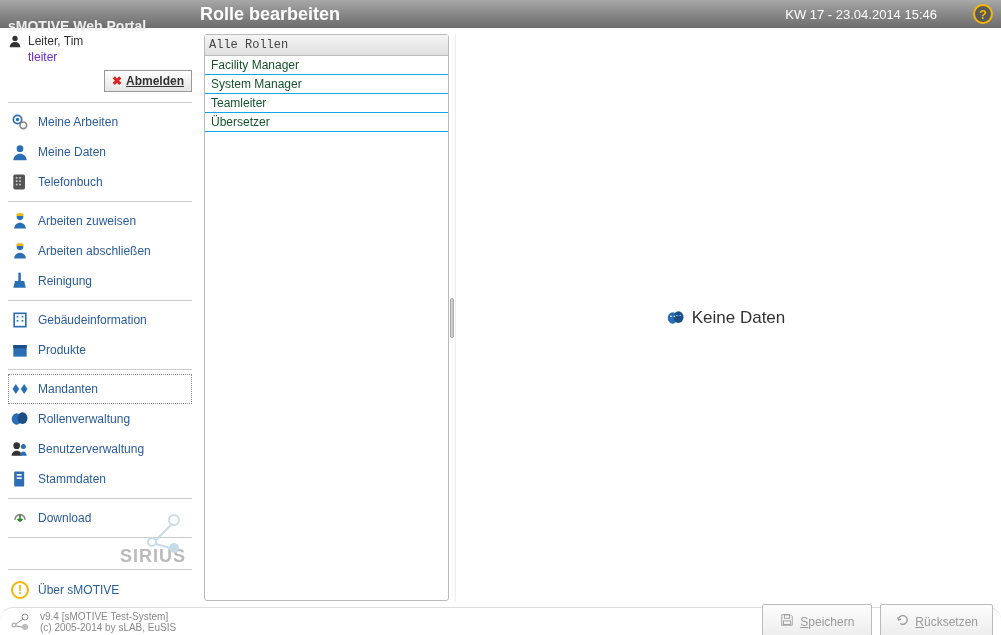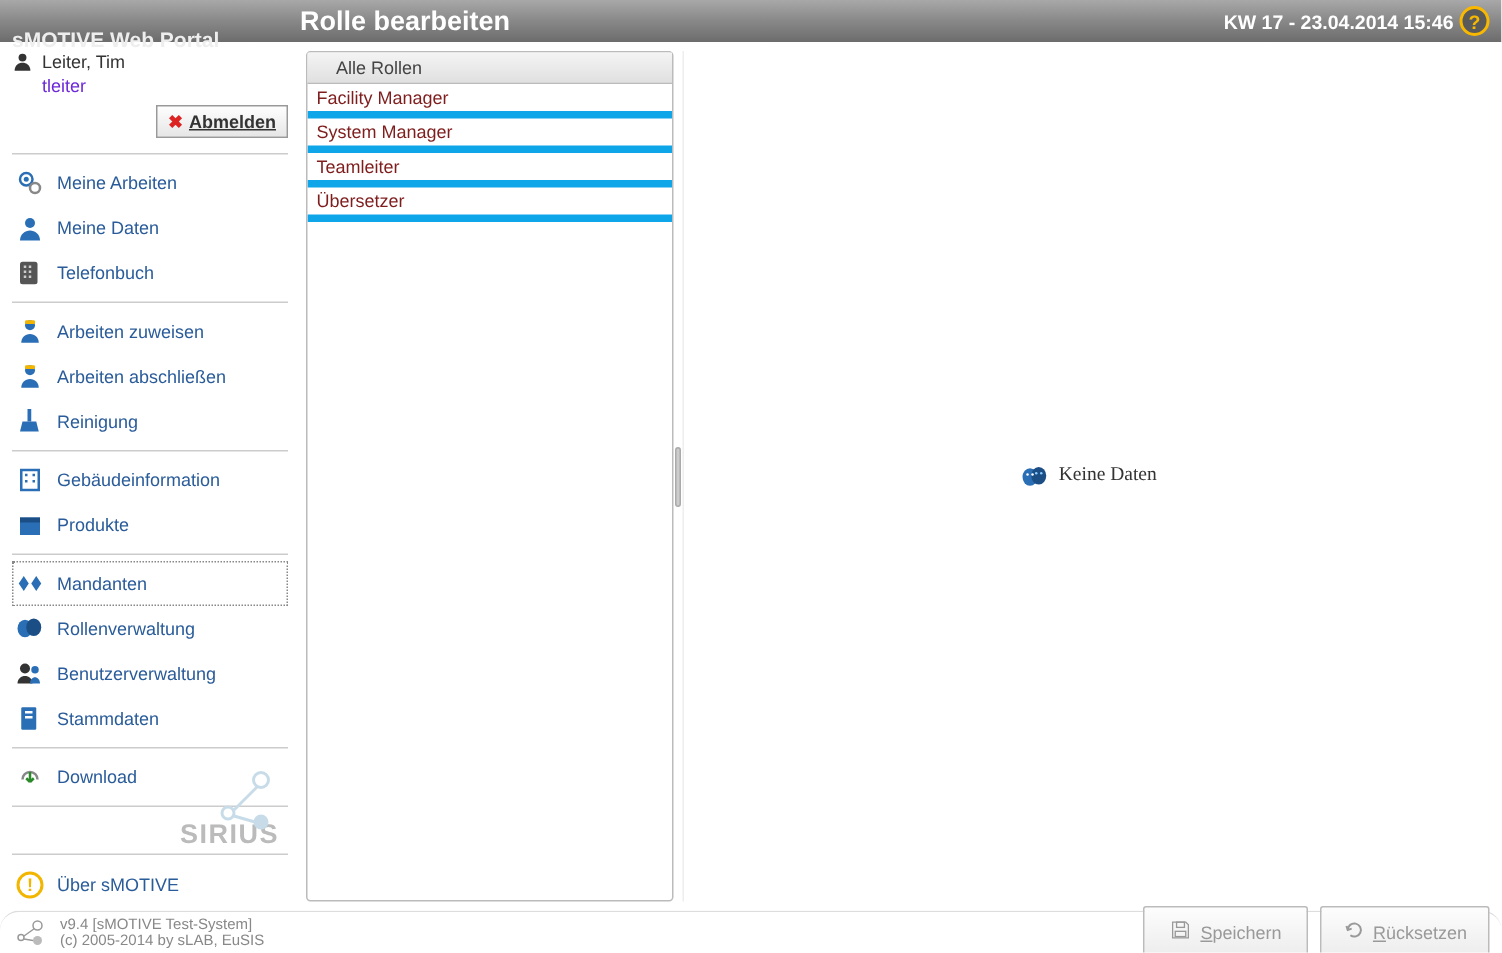--- a/index.html
+++ b/index.html
@@ -27,24 +27,24 @@
   color: #eee;
   margin-top: 24px;
 }
 .header-title {
   flex: 1;
   font-weight: bold;
   font-size: 18px;
   color: #fff;
 }
 .header-date {
-  font-weight: bold;
+  font-weight: normal;
   font-size: 13px;
   color: #fff;
-  margin-right: 4px;
+  margin-right: 36px;
 }
 .help-circle {
   width: 20px;
   height: 20px;
   border: 2px solid #f9b800;
   border-radius: 50%;
   display: flex;
   align-items: center;
   justify-content: center;
   color: #f9b800;
@@ -153,52 +153,53 @@
   width: 245px;
   border: 1px solid #bbb;
   border-radius: 3px;
   display: flex;
   flex-direction: column;
   background: #fff;
 }
 .roles-header {
   background: linear-gradient(to bottom,#f4f4f4,#e0e0e0);
   border-bottom: 1px solid #bbb;
-  padding: 3px 19px;
+  padding: 3px 4px;
   color: #444;
+  font-family: Liberation Mono, monospace;
 }
 .roles-list {
   flex:1;
   overflow:auto;
 }
 .role-row {
   padding: 2px 6px;
-  border-bottom: 5px solid #0ea5e9;
+  border-bottom: 1px solid #0ea5e9;
   cursor: pointer;
-  color:#7f1d1d;
+  color:#14532d;
 }
 .splitter {
   width: 6px;
   display:flex;
   align-items:center;
   justify-content:center;
   cursor: col-resize;
 }
 .splitter-handle {
   width:4px;height:40px;background:#ccc;border:1px solid #aaa;border-radius:2px;
 }
 .detail {
   flex: 1;
   border-left: 1px solid #eee;
   display: flex;
   align-items: center;
   justify-content: center;
 }
 .nodata {
-  display:flex;gap:6px;color:#333;font-size:13px;font-family:Liberation Serif, serif;
+  display:flex;align-items:center;gap:6px;color:#333;font-size:17px;
 }
 .nodata-icon {
   width:20px;height:20px;display:inline-flex;align-items:center;justify-content:center;
 }
 .footer {
   height: 28px;
   border-top: 1px solid #ddd;
   display:flex;
   align-items:center;
   padding: 0 8px;

